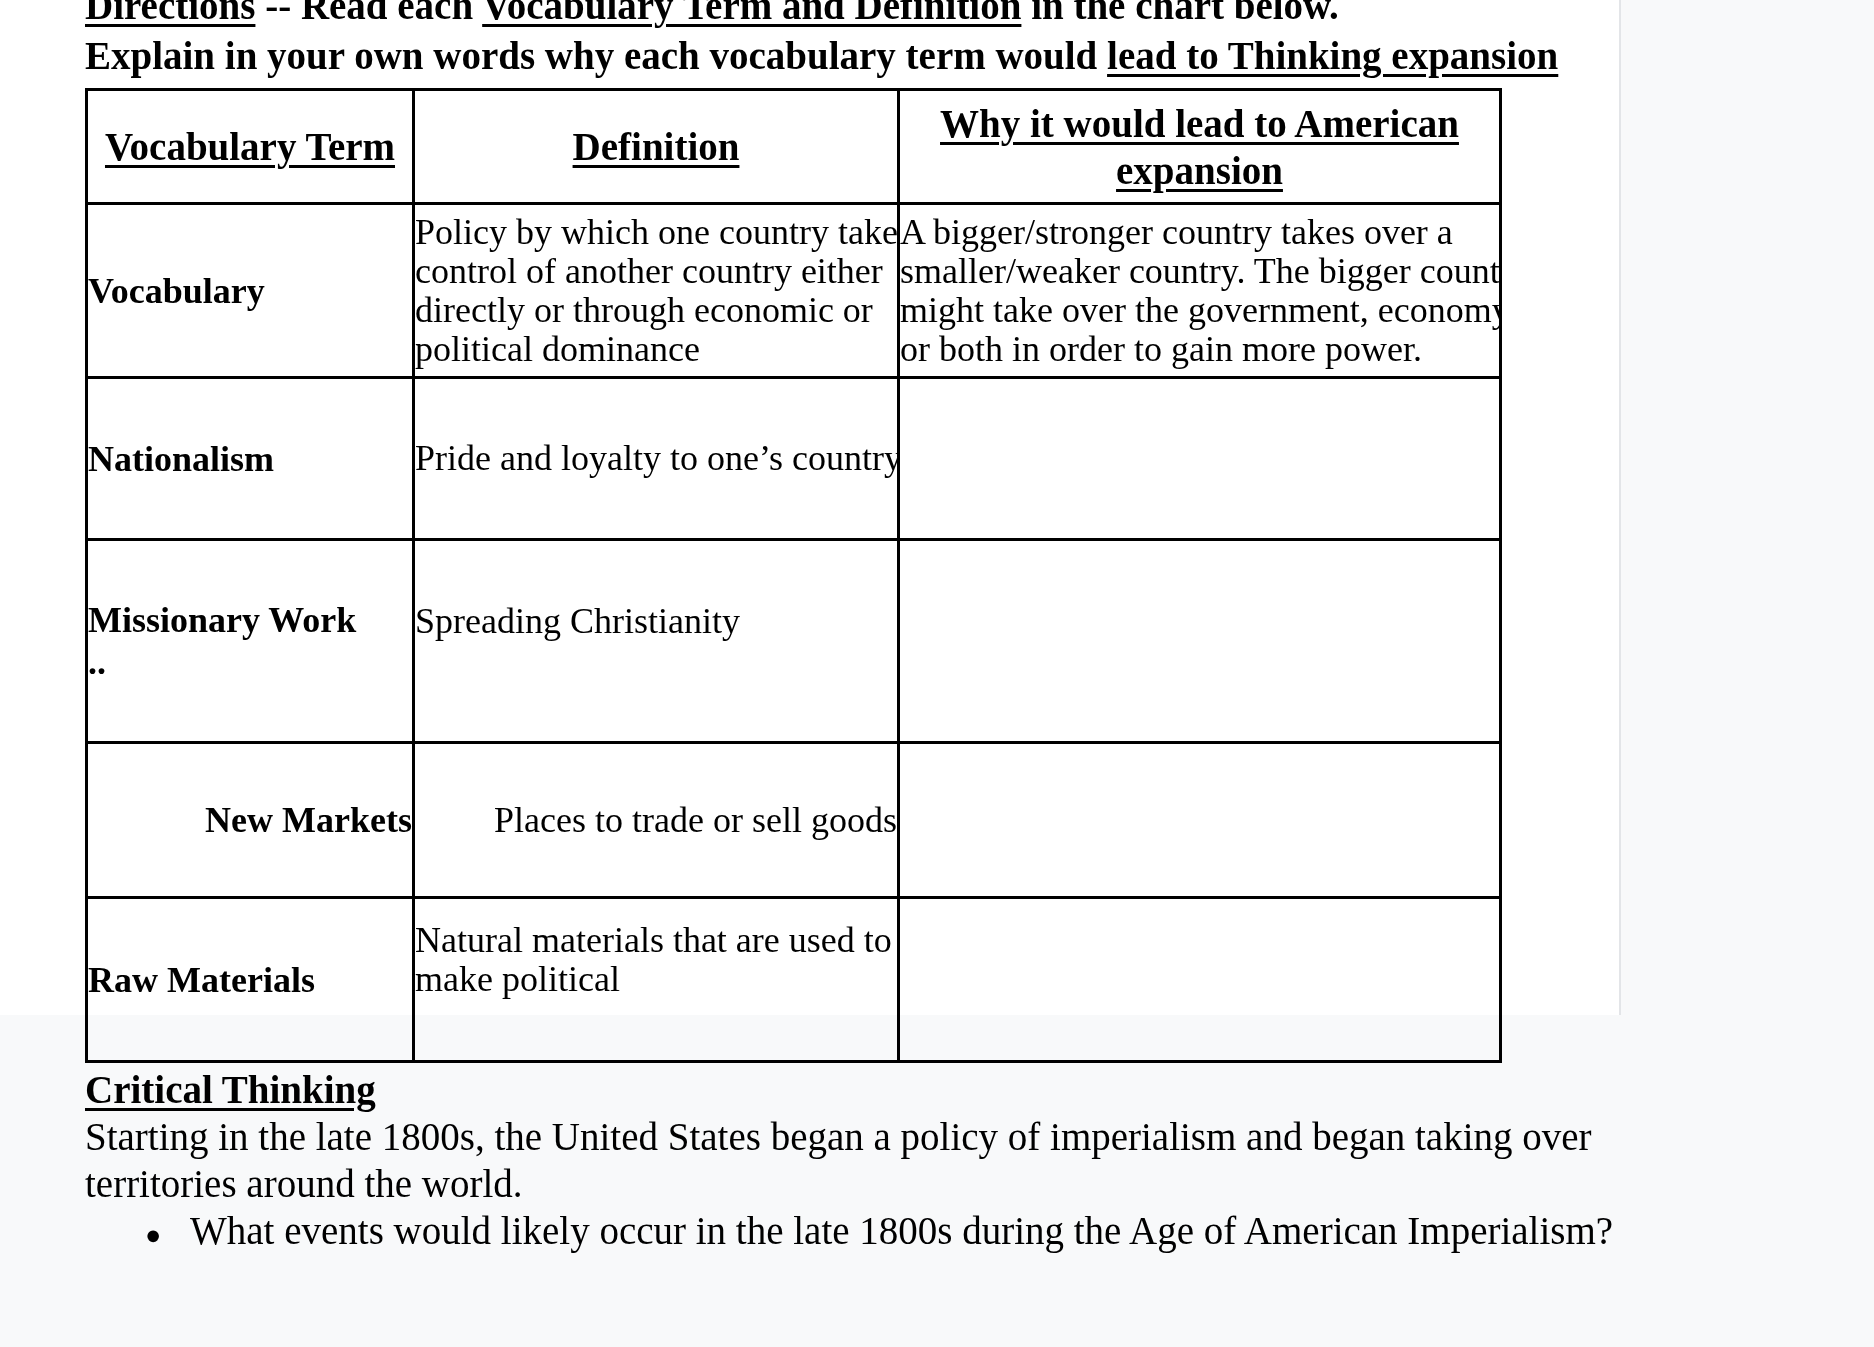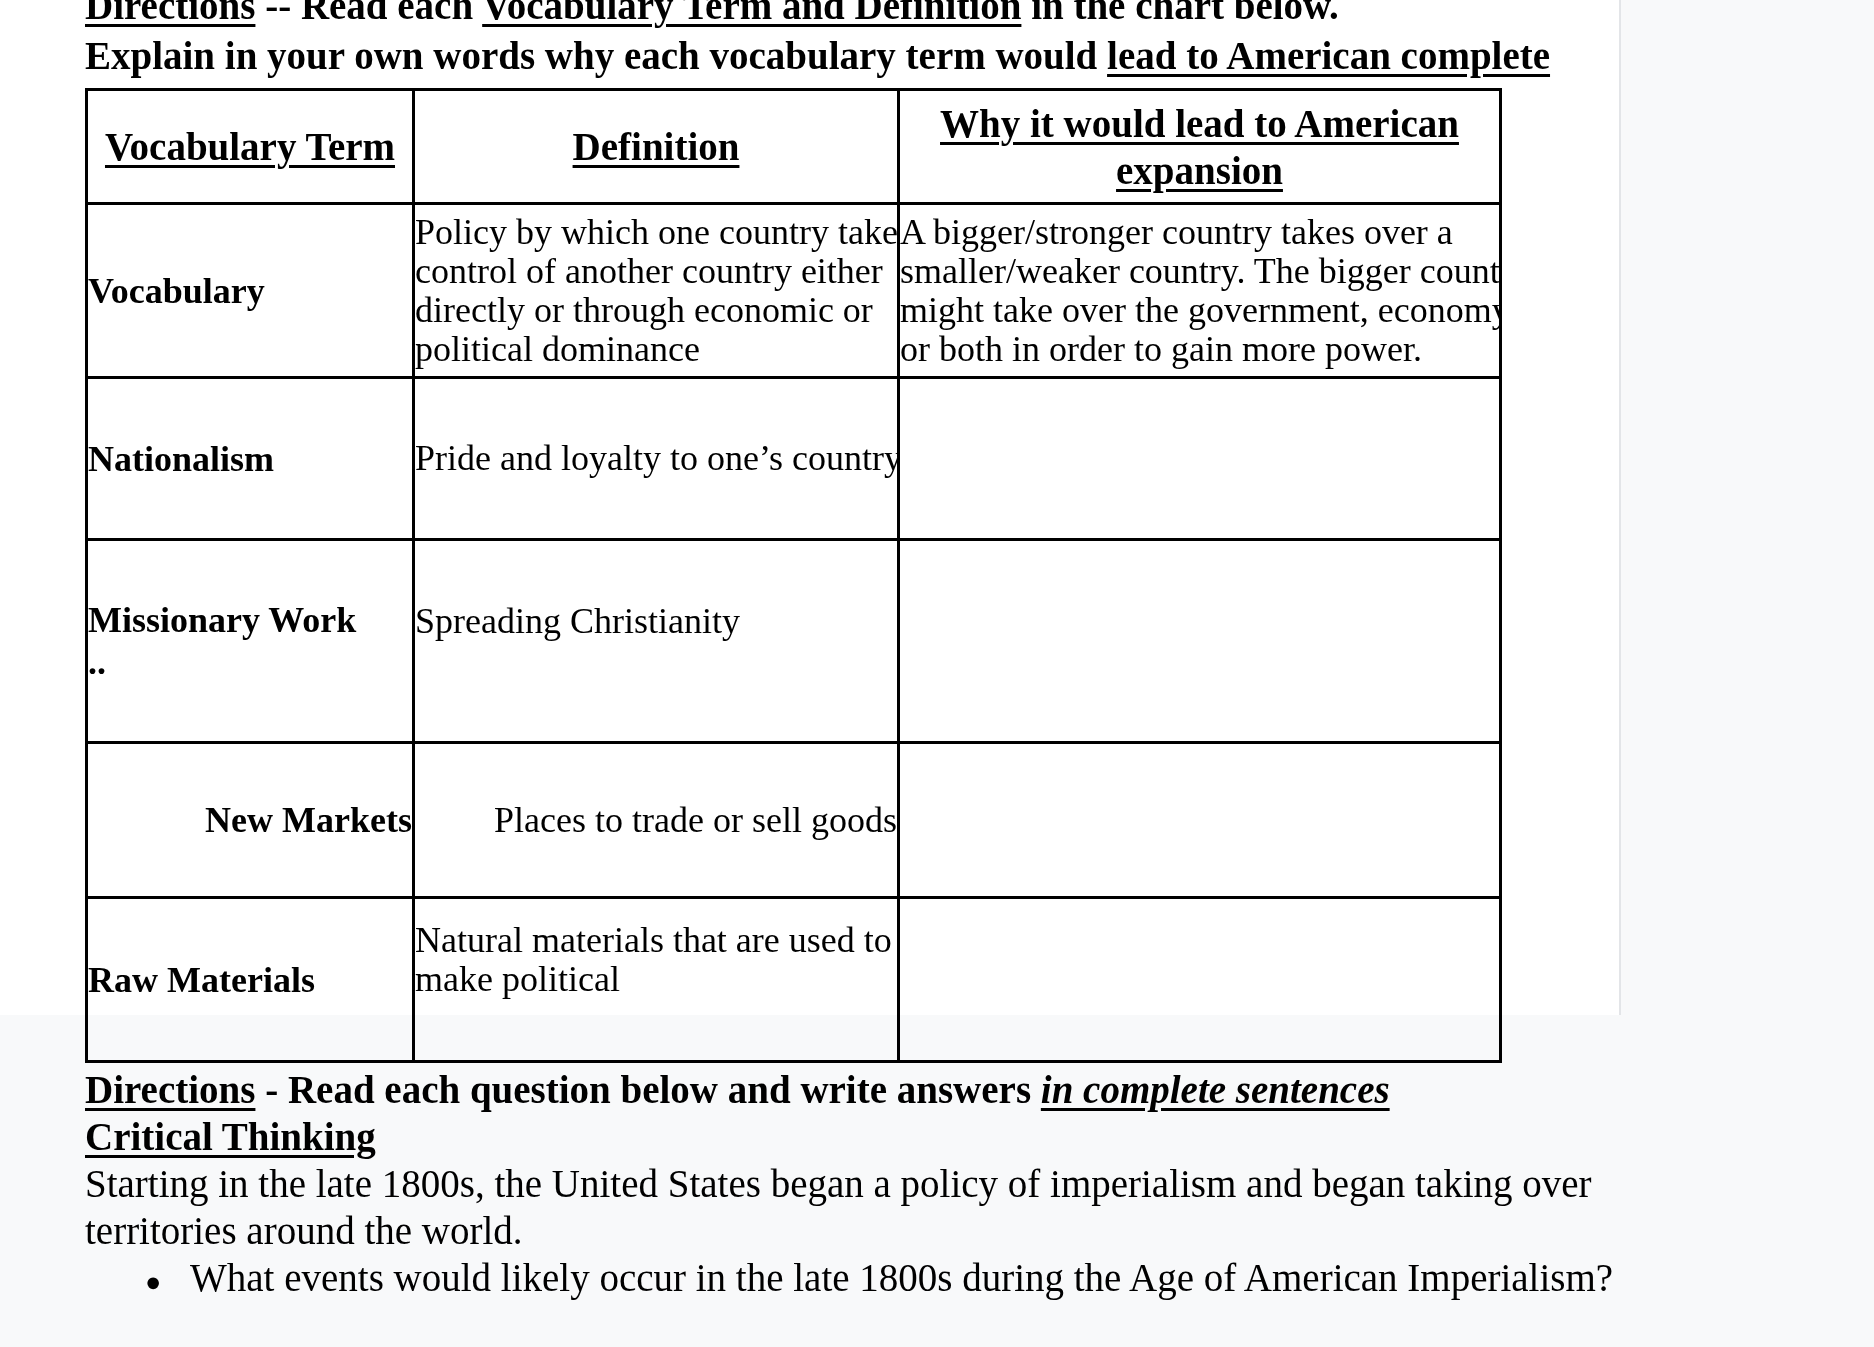--- a/index.html
+++ b/index.html
@@ -94,21 +94,21 @@
 <body>
 
 <div class="doc-page">
   <div class="doc-content">
 
     <div class="h-line line1">
       <span class="u">Directions</span><span> -- Read each </span><span class="u">Vocabulary Term and Definition</span><span> in the chart below.</span>
     </div>
 
     <div class="h-line line2">
-      <span>Explain in your own words why each vocabulary term would </span><span class="u">lead to American complete</span>
+      <span>Explain in your own words why each vocabulary term would </span><span class="u">lead to Thinking expansion</span>
     </div>
 
     <table class="vocab">
       <colgroup>
           <col class="c1">
           <col class="c2">
           <col class="c3">
         </colgroup>
       <tbody>
           <tr class="hdr">
@@ -177,23 +177,20 @@
           <div class="cell-line nudge-up">Natural materials that are used to</div>
           <div class="cell-line nudge-up">make political</div>
         </td>
         <td class="why"></td>
       </tr>
     </tbody>
       </table>
 
     <div class="bottom-section">
       <div class="b-line bold">
-        <span class="u">Directions</span><span> - Read each question below and write answers </span><span class="u i">in complete sentences</span>
-      </div>
-      <div class="b-line bold">
         <span class="u">Critical Thinking</span>
       </div>
       <div class="b-line">Starting in the late 1800s, the United States began a policy of imperialism and began taking over</div>
       <div class="b-line">territories around the world.</div>
       <div class="b-line bullet-row">
         <span class="bullet-marker">●</span>
         <span>What events would likely occur in the late 1800s during the Age of American Imperialism?</span>
       </div>
     </div>
 

